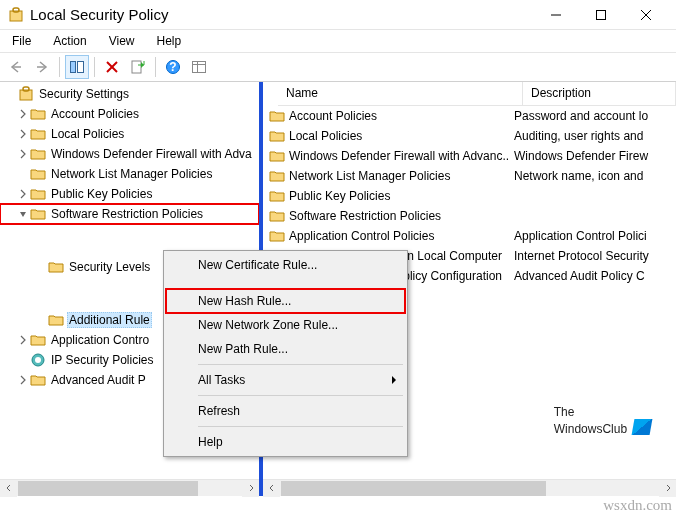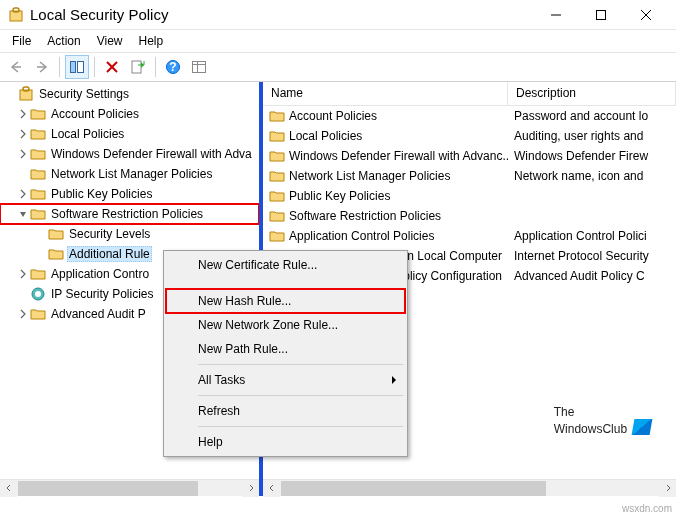--- a/index.html
+++ b/index.html
@@ -6,21 +6,21 @@
     body { width: 676px; height: 516px; background: #fff; overflow: hidden; position: relative; }
     
     
     .titlebar { height: 30px; display: flex; align-items: center; padding: 0 8px; background: #fff; border-bottom: 1px solid #e5e5e5; }
     .titlebar .app-icon { width: 16px; height: 16px; margin-right: 6px; }
     .titlebar .title { flex: 1; font-size: 15px; }
     .titlebar .win-controls { display: flex; gap: 0; }
     .titlebar .win-btn { width: 45px; height: 29px; display: flex; align-items: center; justify-content: center; cursor: pointer; }
     
     
-    .menubar { height: 22px; display: flex; align-items: center; padding: 0 4px; }
+    .menubar { height: 22px; display: flex; align-items: center; padding: 0 4px; gap: 6px; }
     .menubar .menu-item { padding: 2px 8px; cursor: pointer; }
     
     
     .toolbar { height: 30px; display: flex; align-items: center; padding: 2px 4px; border-top: 1px solid #e5e5e5; border-bottom: 1px solid #d0d0d0; gap: 2px; }
     .toolbar .tb-btn { width: 24px; height: 24px; display: flex; align-items: center; justify-content: center; cursor: pointer; border: 1px solid transparent; }
     .toolbar .tb-btn.disabled { opacity: 0.4; cursor: default; }
     .toolbar .tb-sep { width: 1px; height: 20px; background: #d0d0d0; margin: 0 3px; }
     .toolbar .tb-btn.boxed { border: 1px solid #99c9ef; background: #e5f3ff; }
     
     
@@ -31,24 +31,24 @@
     
     .tree { flex: 1; overflow: hidden; padding: 2px 0; position: relative; }
     .tree-item { display: flex; align-items: center; height: 20px; padding-left: 4px; white-space: nowrap; cursor: pointer; }
     .tree-item .expander { width: 14px; height: 14px; display: flex; align-items: center; justify-content: center; cursor: pointer; }
     .tree-item .icon { width: 16px; height: 16px; margin-right: 3px; }
     .tree-item .label { padding: 1px 2px; }
     .tree-item.selected .label { background: #cce8ff; border: 1px dotted #99c9ef; padding: 0 1px; }
     .tree-item.highlighted { outline: 2px solid #e00; outline-offset: -1px; }
     .tree-item.highlighted .label { }
     .tree-item.lvl1 { padding-left: 16px; }
-    .tree-item.lvl2 { padding-left: 34px; }
-    
-    
-    .list-header { display: flex; height: 24px; border-bottom: 1px solid #e5e5e5; }
+    .tree-item.lvl2 { padding-left: 34px; margin-top: 33px; }
+    
+    
+    .list-header { display: flex; height: 24px; border-bottom: 1px solid #e5e5e5; margin-left: 15px; }
     .list-header .col { padding: 4px 8px; border-right: 1px solid #e5e5e5; }
     .col-name { width: 245px; }
     .col-desc { flex: 1; }
     .list-body { flex: 1; overflow: hidden; position: relative; }
     .list-row { display: flex; height: 20px; align-items: center; white-space: nowrap; cursor: pointer; }
     .list-row .cell { padding: 0 6px; overflow: hidden; text-overflow: ellipsis; }
     .list-row .cell-name { width: 245px; display: flex; align-items: center; }
     .list-row .cell-desc { flex: 1; }
     .list-row .icon { width: 16px; height: 16px; margin-right: 4px; flex-shrink: 0; }
     
@@ -60,21 +60,21 @@
     
     .context-menu { position: absolute; background: #f0f0f0; border: 1px solid #a0a0a0; box-shadow: 2px 2px 4px rgba(0,0,0,0.3); padding: 2px; z-index: 1000; width: 245px; }
     .ctx-item { height: 24px; display: flex; align-items: center; padding: 0 30px 0 32px; cursor: pointer; position: relative; }
     .ctx-item.highlighted { outline: 2px solid #e00; outline-offset: -1px; margin-top: 12px; }
     .ctx-sep { height: 1px; background: #d0d0d0; margin: 3px 2px 3px 32px; }
     .ctx-item .arrow { position: absolute; right: 8px; }
     
     
     .watermark-wc { position: absolute; bottom: 60px; right: 25px; font-size: 14px; color: #222; }
     .watermark-wc .wc-logo { display: inline-block; width: 18px; height: 16px; background: linear-gradient(135deg, #00a4ef 50%, #0078d4 50%); transform: skewX(-10deg); margin-left: 2px; vertical-align: -2px; }
-    .watermark-site { position: absolute; bottom: 2px; right: 4px; font-size: 10px; color: #aaa; }
+    .watermark-site { position: absolute; bottom: 2px; right: 4px; font-size: 15px; color: #aaa; font-family: Liberation Serif, serif; }
     
     
     svg { display: block; }
   </style>
 </head>
 <body>
 
 <div class="titlebar">
   <span class="app-icon">
     <svg width="16" height="16">

